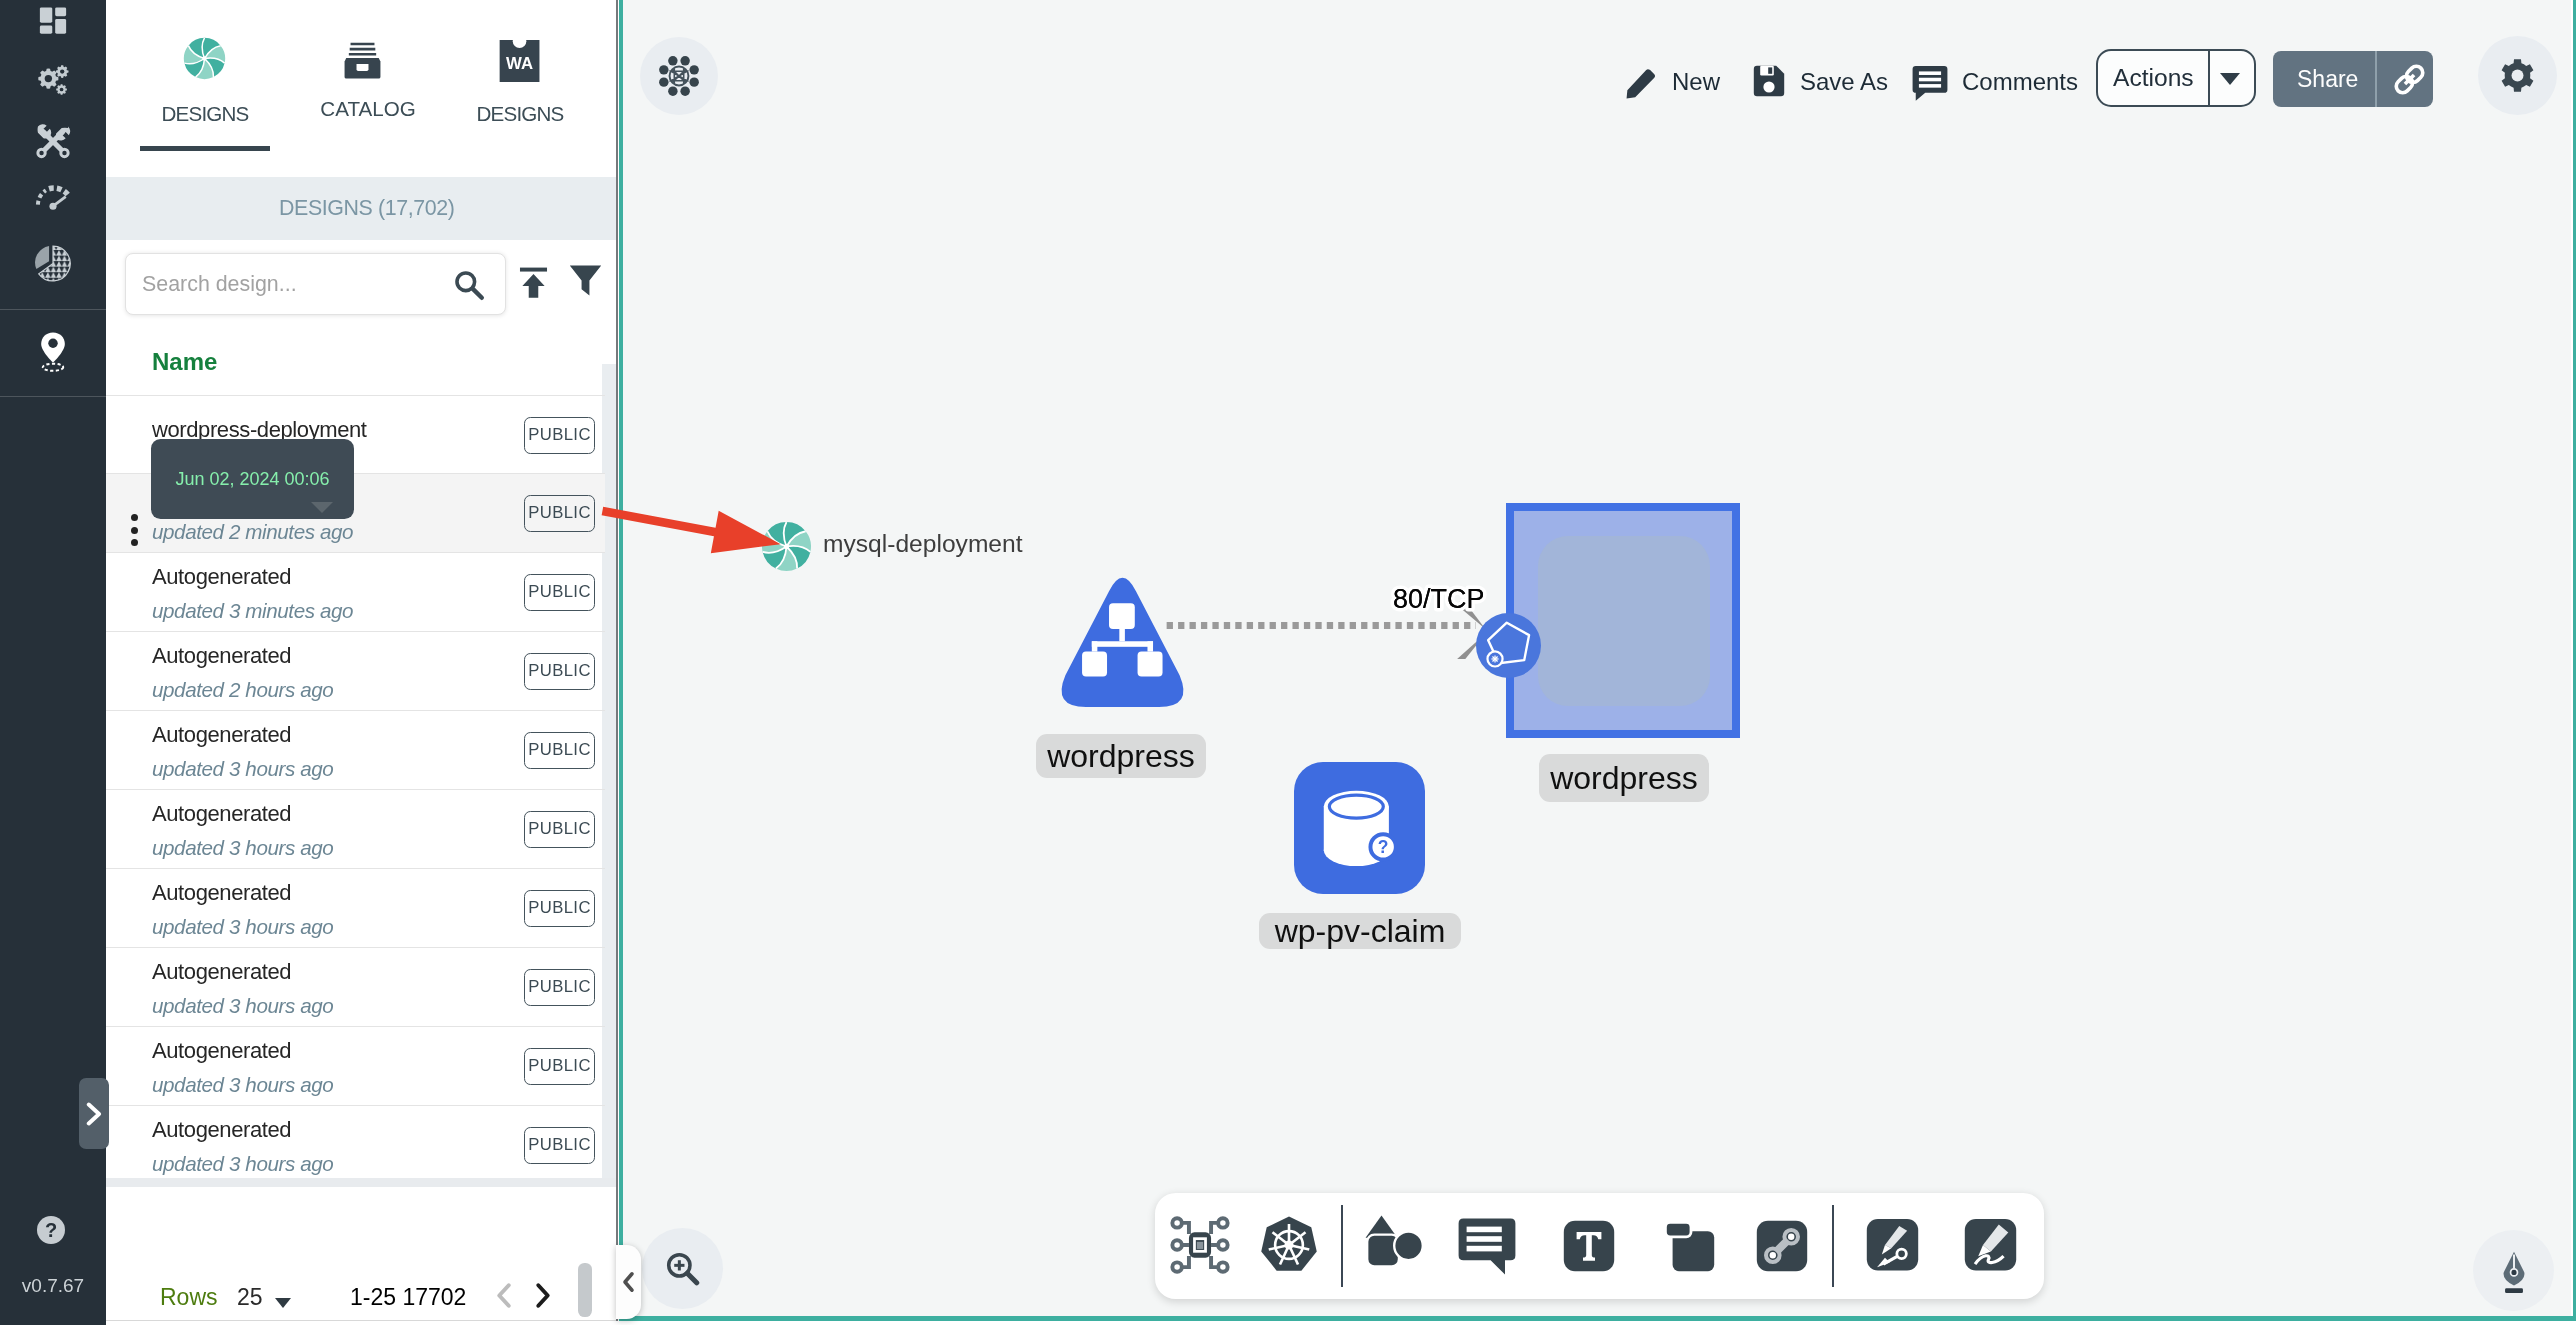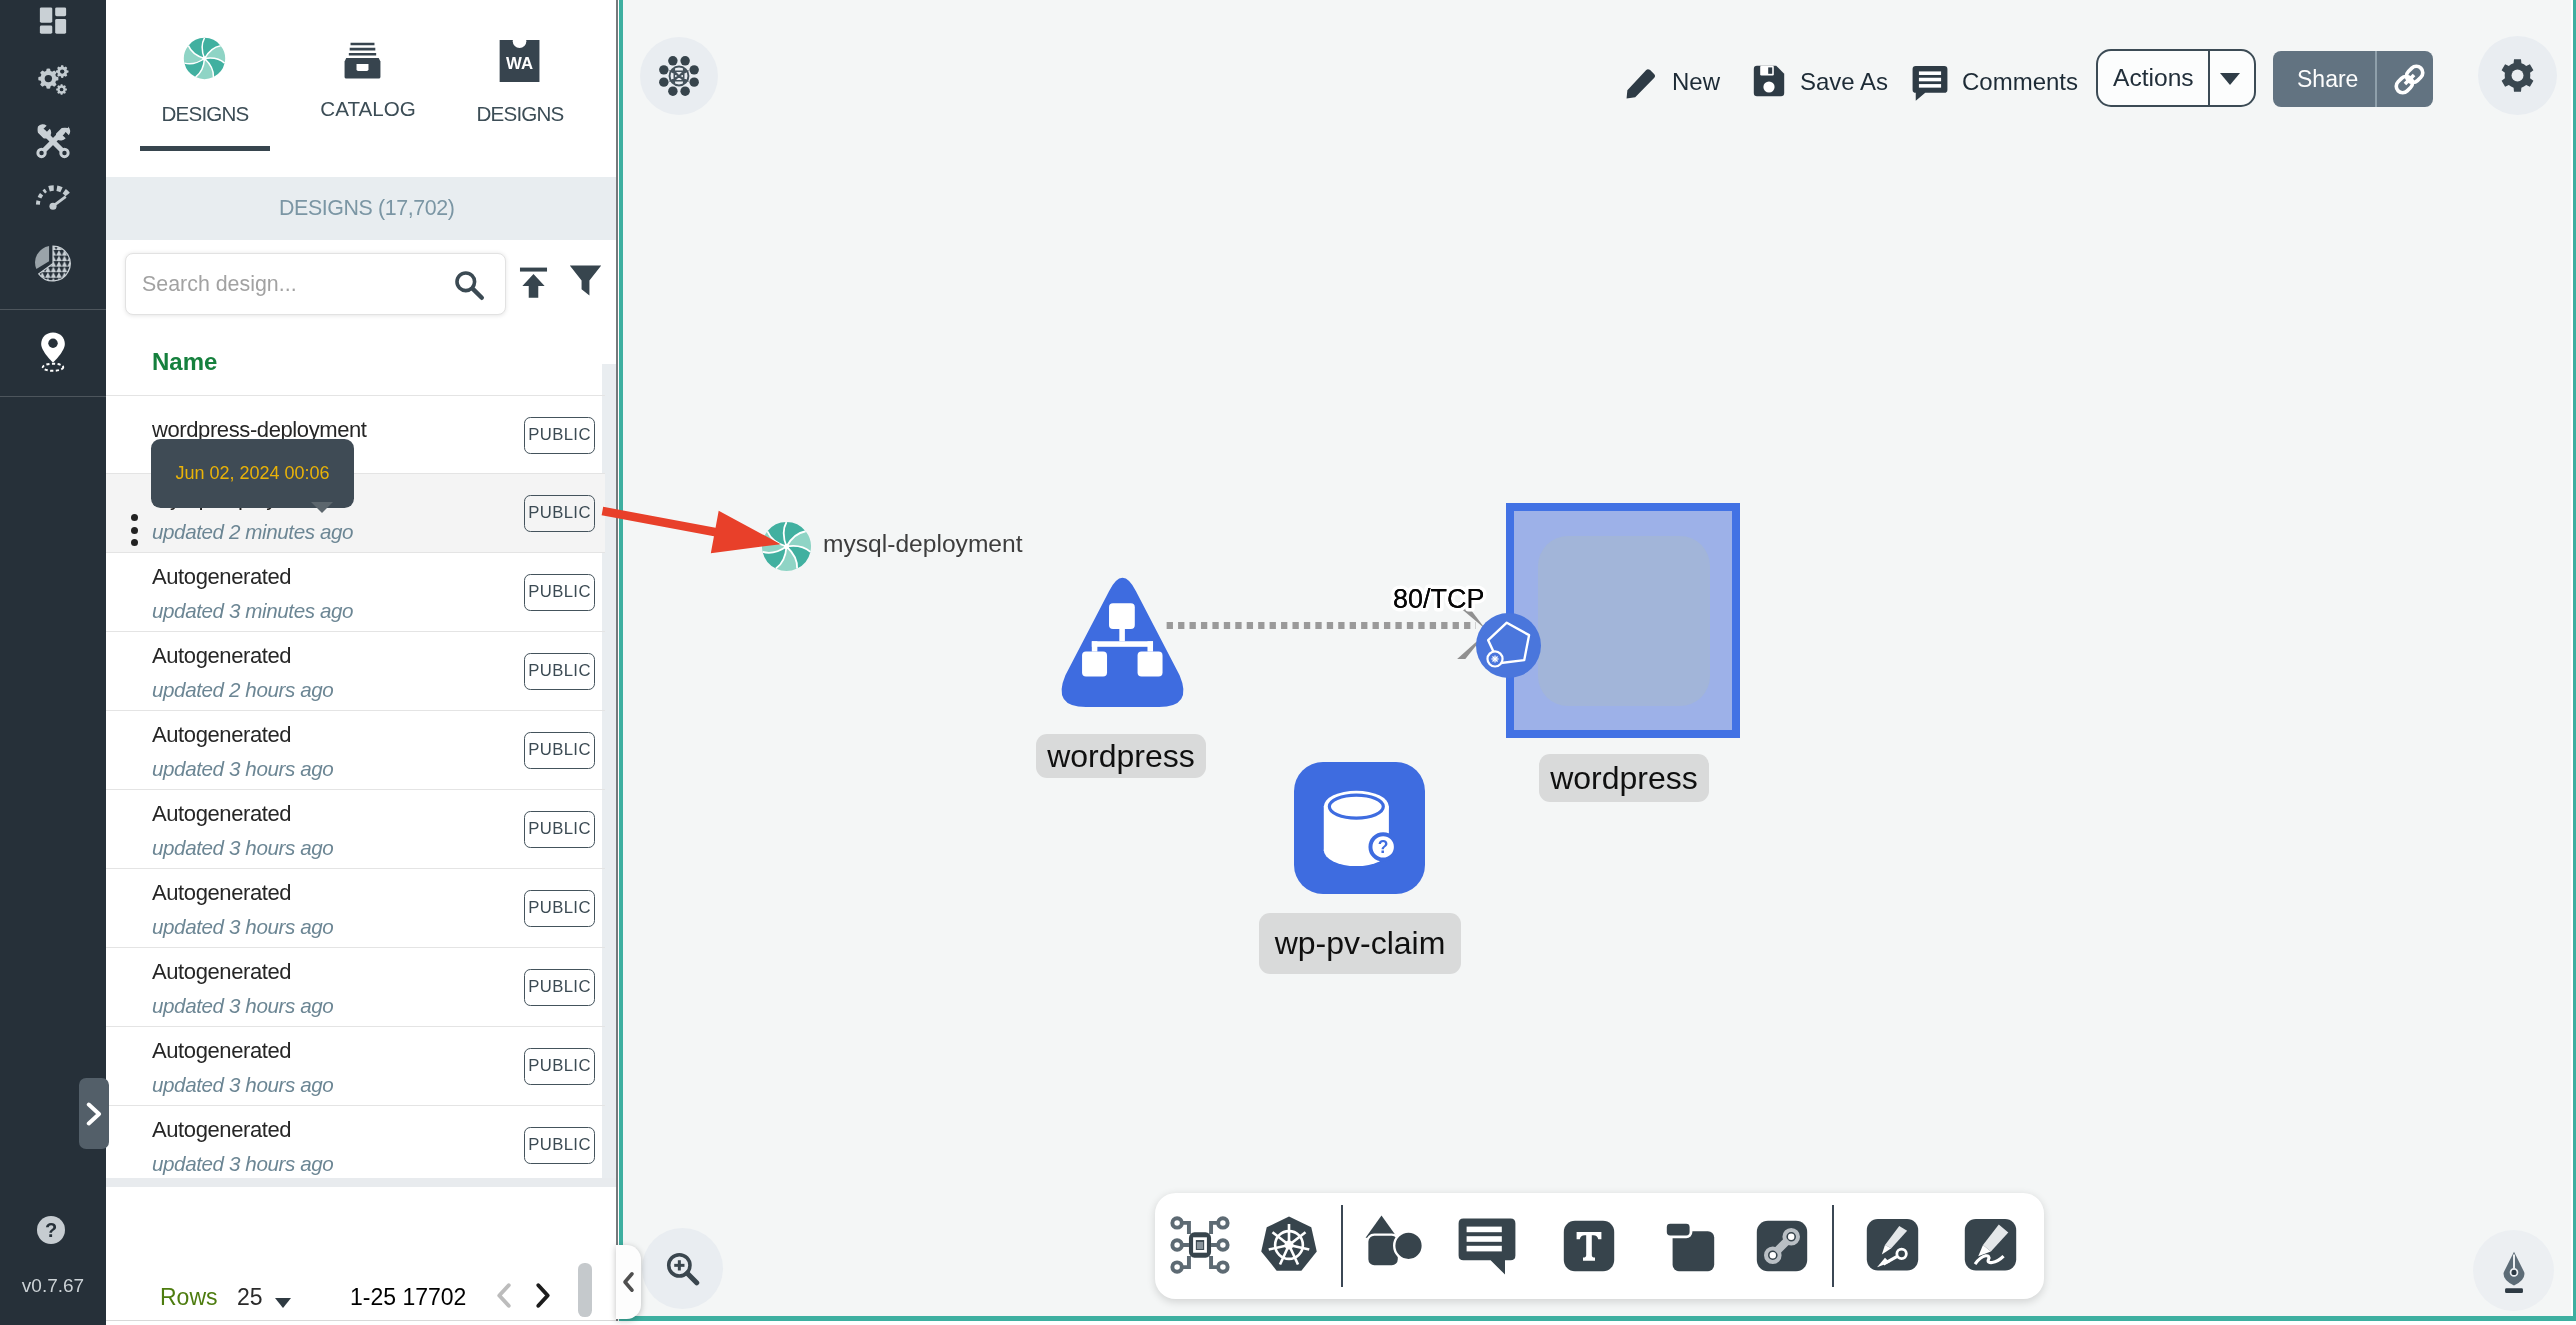--- a/index.html
+++ b/index.html
@@ -47,22 +47,22 @@
       display:flex; align-items:center; justify-content:center; }
   .rowhl { background:#f4f4f4; }
   #kebab { position:absolute; left:24.6px; top:40px; }
   #kebab i { display:block; width:7.1px; height:7.1px; border-radius:50%; background:#222; margin-bottom:5.6px;}
   #scrolltrack { position:absolute; left:496px; top:364px; width:13.5px; height:814px; background:#e9edf0; }
   #graygap { position:absolute; left:0; top:1178px; width:510px; height:8.7px; background:#e8ebee; }
   #vthumb { position:absolute; left:472px; top:1263px; width:13.5px; height:54px; background:#c5c9cc; border-radius:6.4px;}
   #panelbline { position:absolute; left:0; top:1320px; width:510px; height:0.8px; background:#d8d8d8;}
 
   
-  #tooltip { position:absolute; left:45px; top:439px; width:203px; height:69px; background:#3f4b55;
-     border-radius:9.5px; color:#eab308; font-size:18px; white-space:nowrap; display:flex; align-items:center; justify-content:center; z-index:25;}
+  #tooltip { position:absolute; left:45px; top:439px; width:203px; height:80px; background:#3f4b55;
+     border-radius:9.5px; color:#86efac; font-size:18px; white-space:nowrap; display:flex; align-items:center; justify-content:center; z-index:25;}
   #tooltip:after { content:""; position:absolute; left:160px; top:63px; border:11px solid transparent;
      border-top-color:#5c666d; }
 
   
   .actitem { position:absolute; top:0; font-size:24px; color:#1d2b36; }
   #actions { position:absolute; left:2096px; top:49px; width:160px; height:58px; border:2.4px solid #3c4b55;
      border-radius:15px; background:#fcfdfd; }
   #actions .t { position:absolute; left:15px; top:50%; transform:translateY(-50%); font-size:24.6px; color:#222f3a;}
   #actions .dv { position:absolute; left:110px; top:0; width:1.6px; height:100%; background:#3c4b55;}
   #actions .caret { position:absolute; left:122px; top:22px; width:0; height:0;
@@ -425,21 +425,21 @@
 
     <div style="position:absolute;left:1294px;top:762px;width:131px;height:132px;border-radius:29px;background:#3e6ce0;"></div>
     <svg style="position:absolute;left:1294px;top:762px;" width="131" height="132" viewBox="0 0 165 166">
       <ellipse cx="78.5" cy="56" rx="41" ry="20" fill="#fff"></ellipse>
       <rect x="37.5" y="56" width="82" height="55" fill="#fff"></rect>
       <ellipse cx="78.5" cy="111" rx="41" ry="20" fill="#fff"></ellipse>
       <ellipse cx="78.5" cy="56" rx="34" ry="14.5" fill="none" stroke="#3e6ce0" stroke-width="4"></ellipse>
       <circle cx="112.3" cy="106.8" r="16" fill="#fff" stroke="#3e6ce0" stroke-width="5"></circle>
       <text x="112.3" y="115" text-anchor="middle" font-size="22" font-weight="bold" fill="#3e6ce0" font-family="Liberation Sans">?</text>
     </svg>
-    <div class="nlabel" style="left:1259px;top:913px;width:202px;height:61px;">wp-pv-claim</div>
+    <div class="nlabel" style="left:1259px;top:913px;width:202px;height:36px;">wp-pv-claim</div>
 
     <div id="toolbar">
       <div class="tbdiv" style="left:186px;"></div>
       <div class="tbdiv" style="left:677px;"></div>
     </div>
     <svg style="position:absolute;left:1170px;top:1215px;" width="60" height="60" viewBox="0 0 76 76">
       <g fill="none" stroke="#5d6a73" stroke-width="5">
         <circle cx="9" cy="10" r="6"></circle>
           <circle cx="9" cy="38" r="6"></circle>
           <circle cx="9" cy="66" r="6"></circle>

